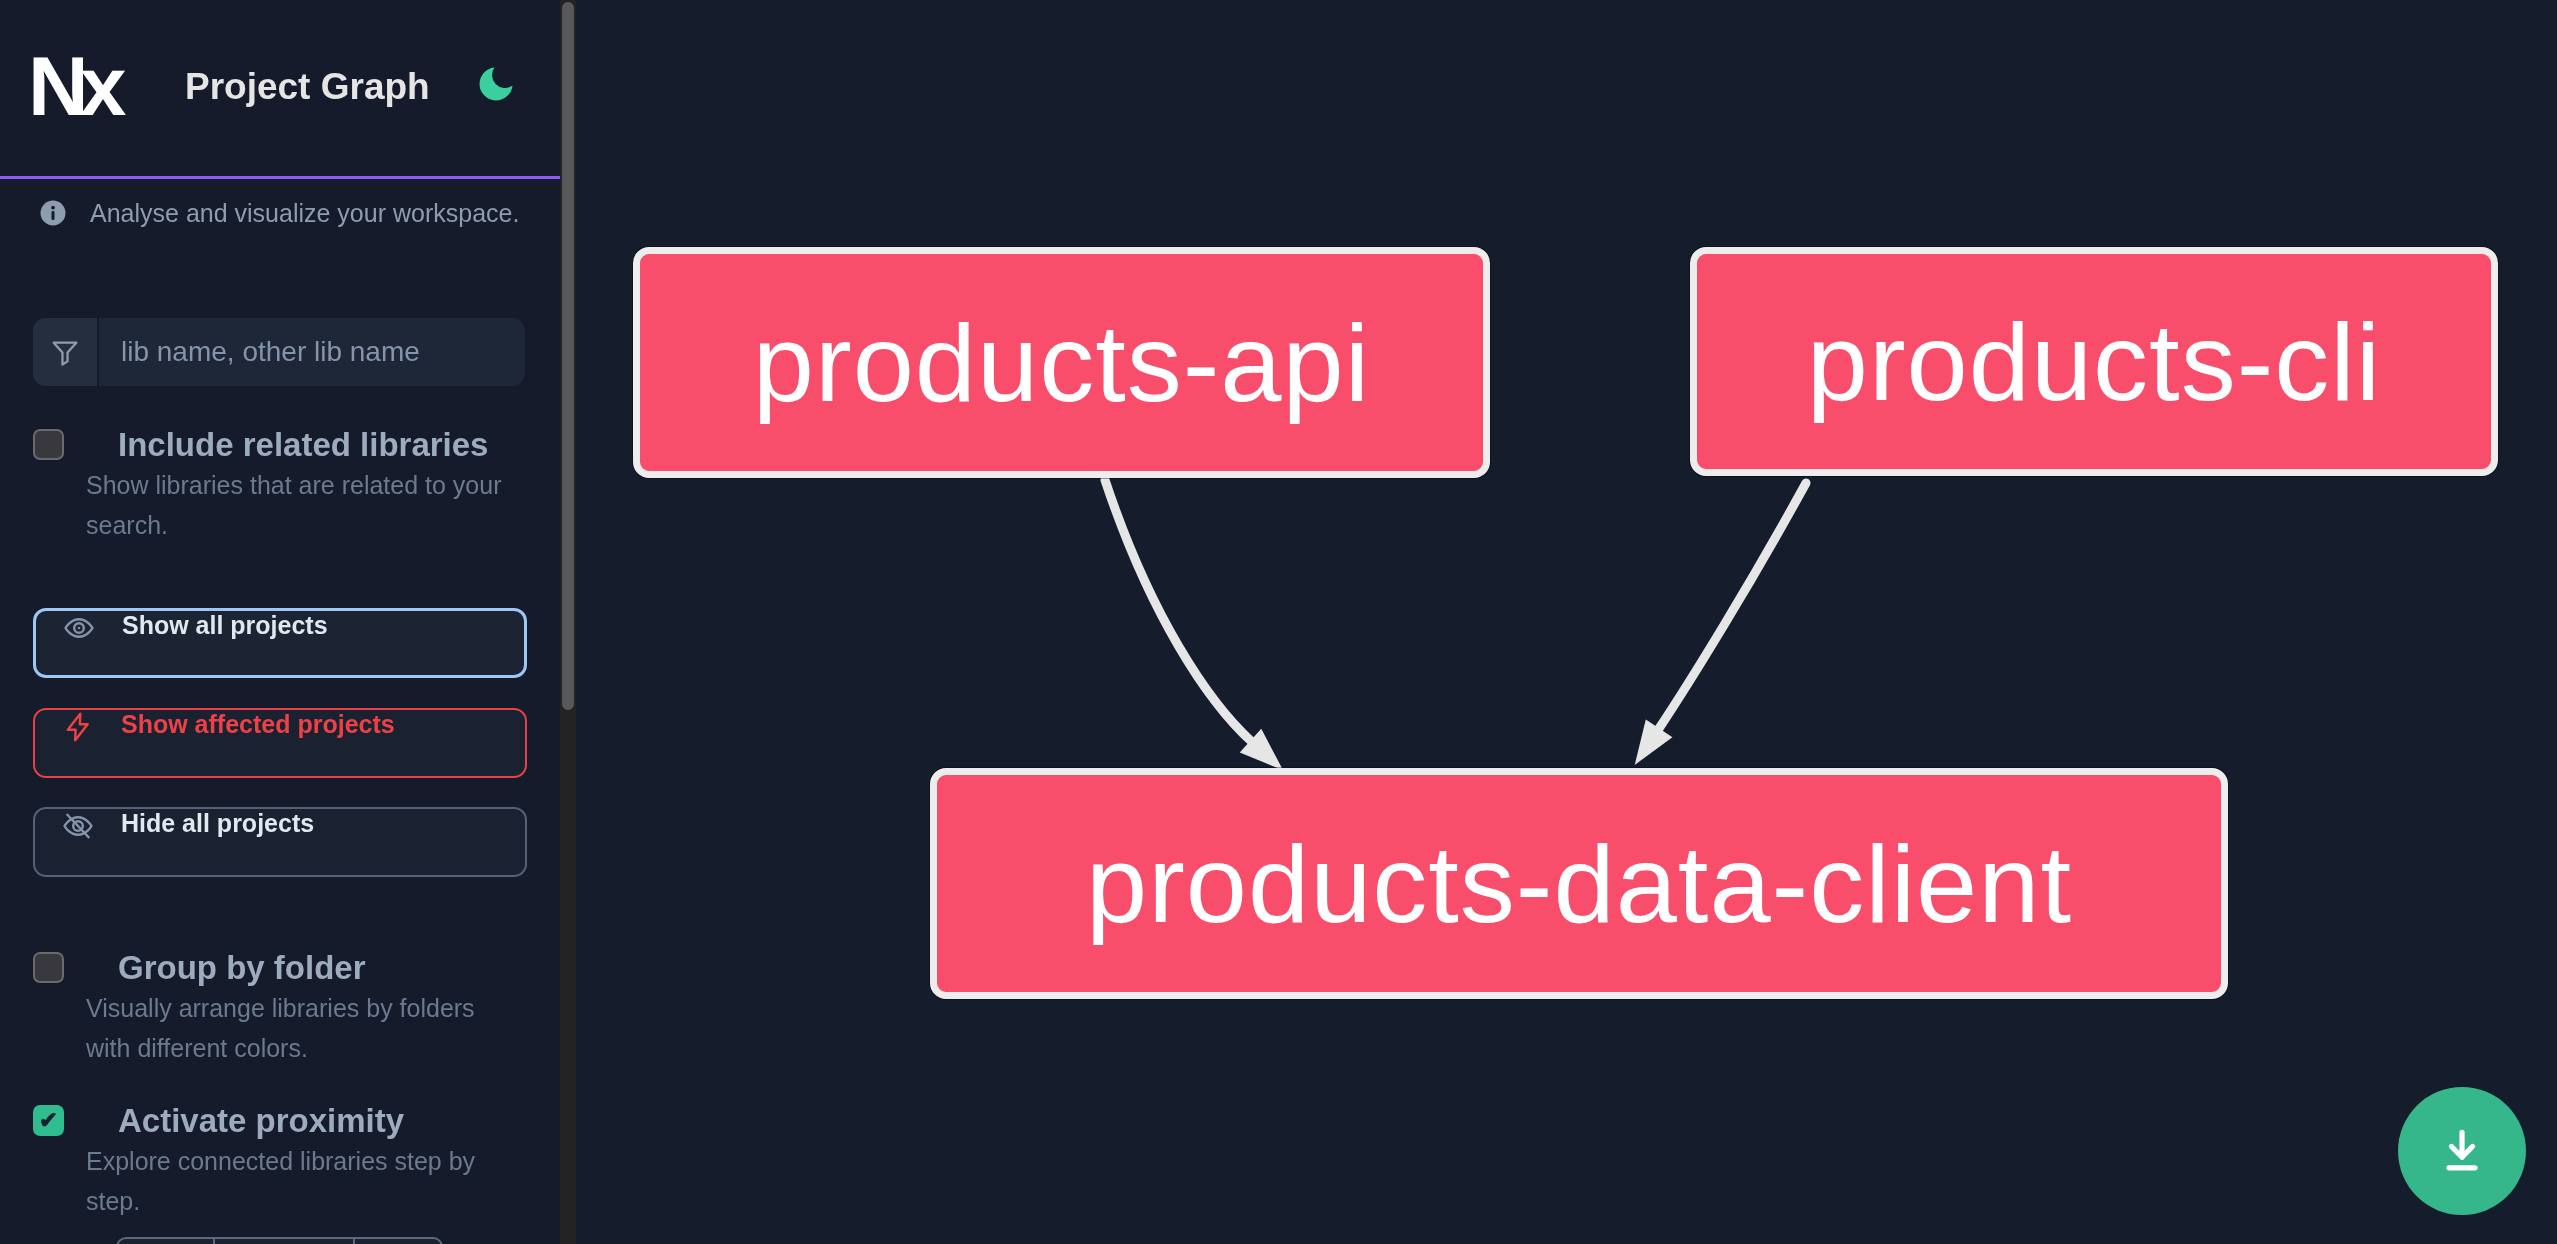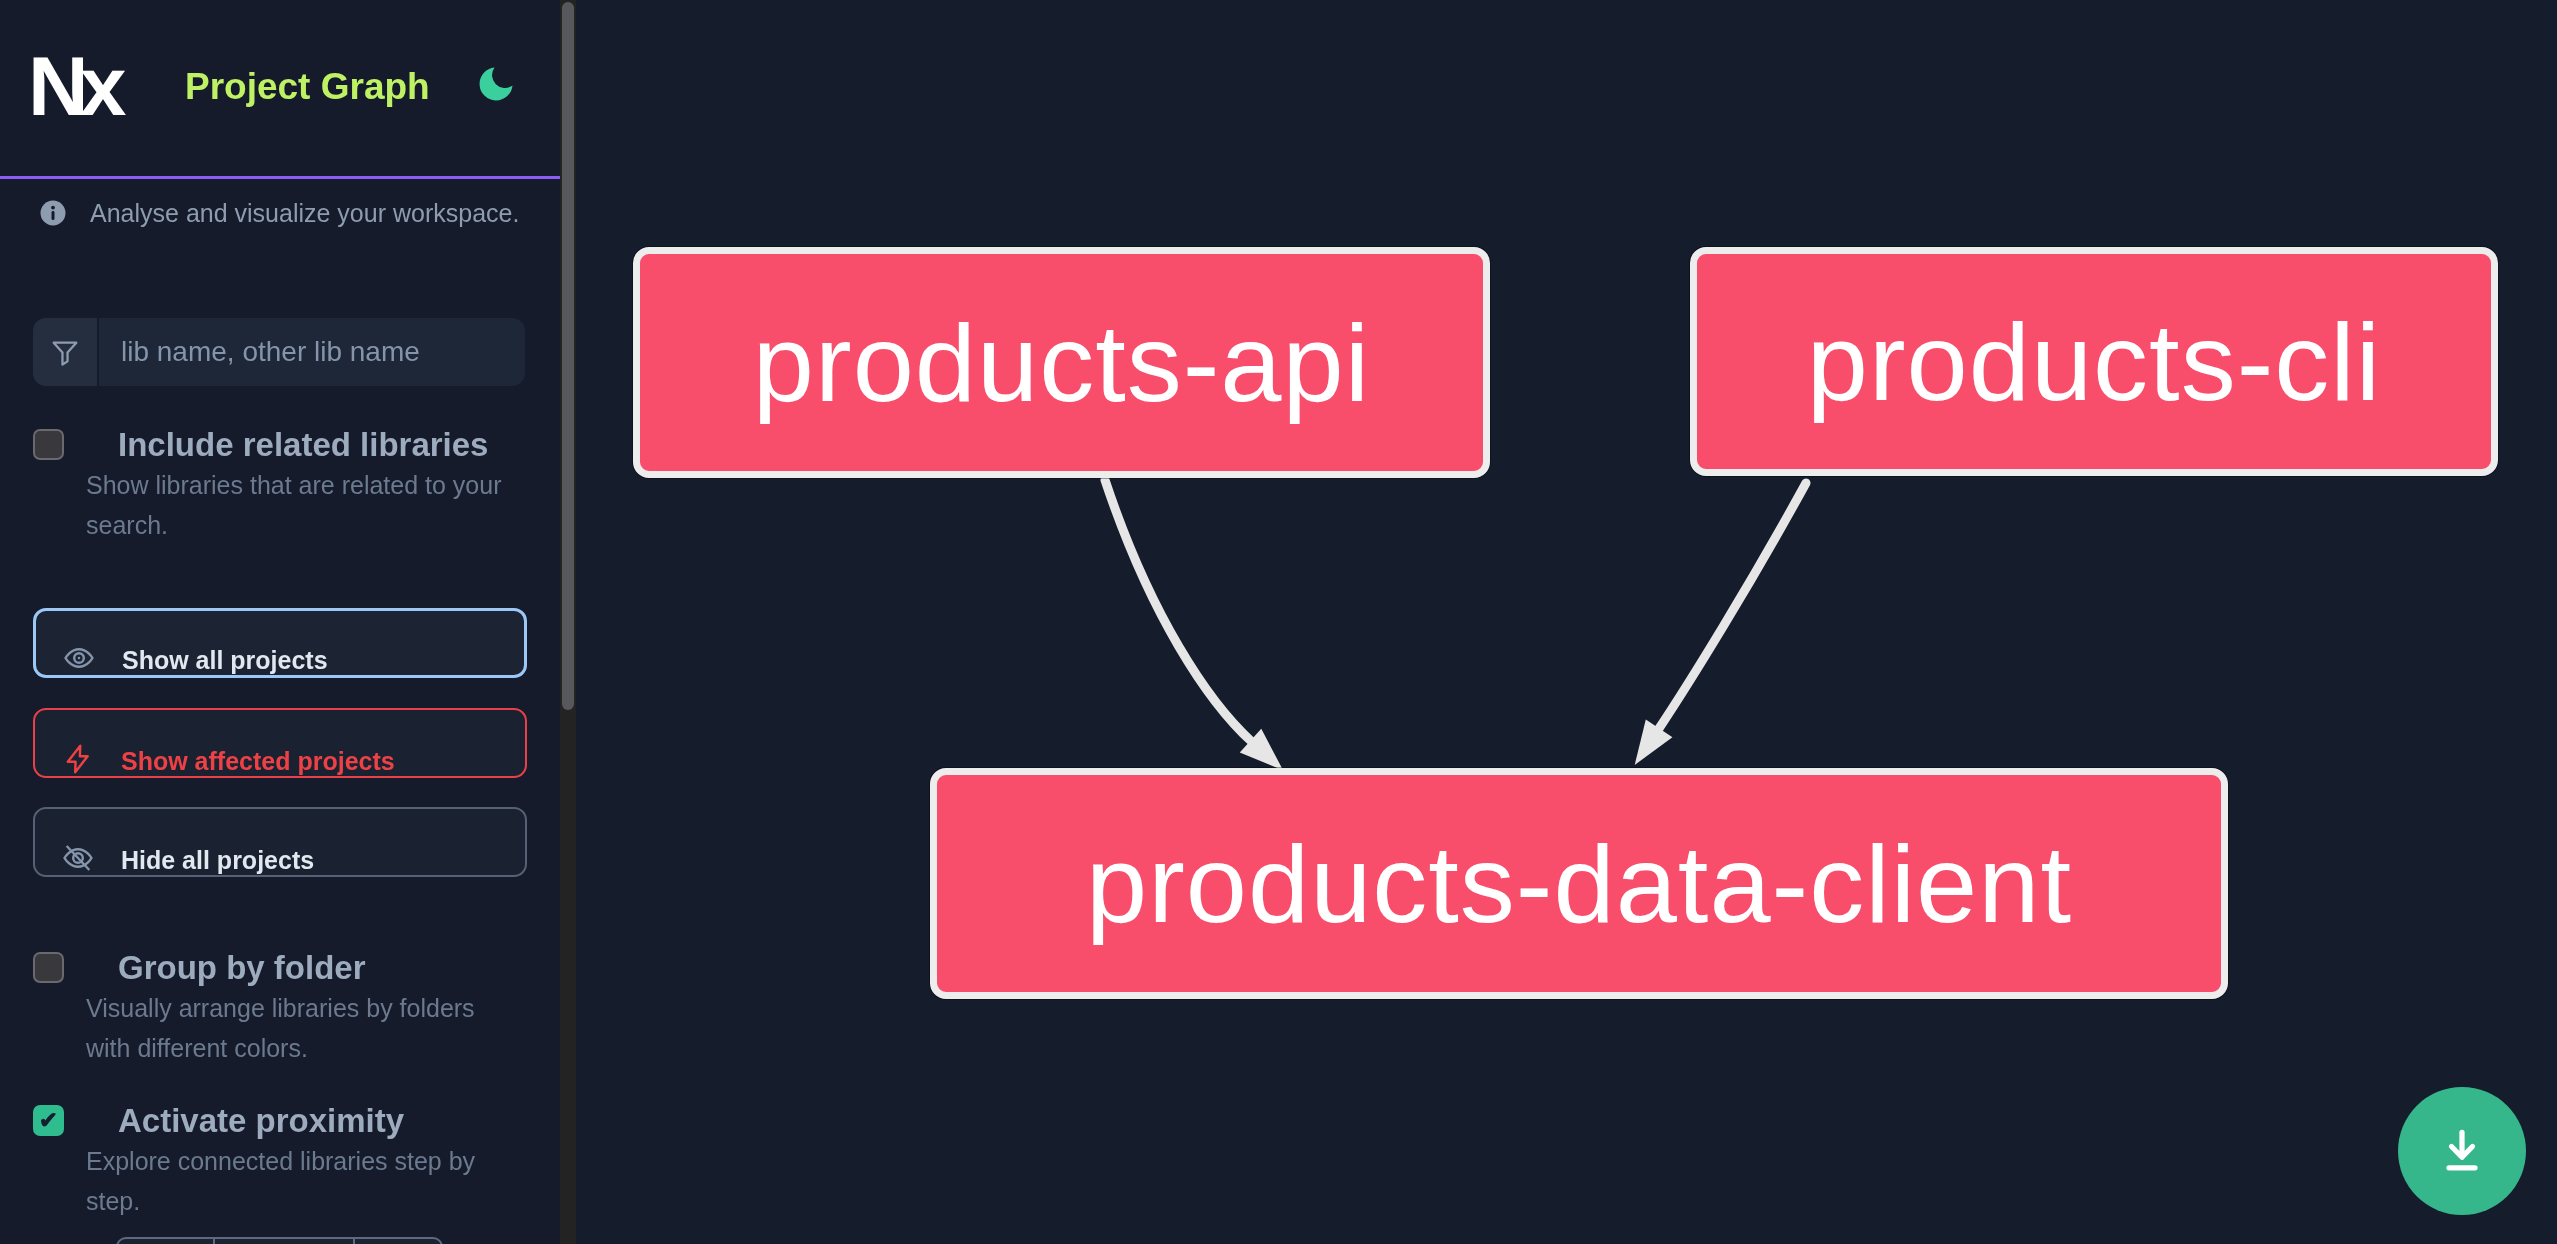--- a/index.html
+++ b/index.html
@@ -7,21 +7,21 @@
     position:relative;width:2557px;height:1244px;overflow:hidden;
     font-family:"Liberation Sans", sans-serif;
     -webkit-font-smoothing:antialiased;
   }
 
   
   .sidebar{position:absolute;left:0;top:0;width:560px;height:1244px;background:#151b2a;}
   .header{position:absolute;left:0;top:0;width:560px;height:176px;border-bottom:3px solid #8b5cf6;}
   .logo{position:absolute;left:28px;top:40px;width:110px;height:92px;color:#ffffff;
         font-weight:900;font-size:84px;letter-spacing:-9px;line-height:92px;}
-  .app-title{position:absolute;left:185px;top:66px;font-size:37px;font-weight:700;color:#bef264;}
+  .app-title{position:absolute;left:185px;top:66px;font-size:37px;font-weight:700;color:#e5e5e5;}
   .moon{position:absolute;left:474px;top:62px;width:44px;height:44px;cursor:pointer;}
 
   .tagline{position:absolute;left:38px;top:198px;width:500px;display:flex;align-items:center;gap:22px;
            color:#8e9cb0;font-size:25px;}
   .tagline svg{flex:0 0 auto;}
 
   .search{position:absolute;left:33px;top:318px;width:492px;height:68px;background:#1e2737;
           border-radius:13px;display:flex;overflow:hidden;}
   .search-icon-cell{width:64px;background:#242e3f;border-right:2px solid #151b2a;
           display:flex;align-items:center;justify-content:center;}
@@ -32,21 +32,21 @@
   .option{position:absolute;left:33px;width:500px;}
   .opt-include{top:425px;} .opt-group{top:948px;} .opt-prox{top:1101px;}
   .cb{position:absolute;left:0;top:4px;width:31px;height:31px;border-radius:7px;
       background:#39393d;border:2px solid #69696e;box-sizing:border-box;cursor:pointer;
       display:flex;align-items:center;justify-content:center;color:transparent;font-size:23px;font-weight:700;}
   .cb.checked{background:#2fbd8f;border-color:#2fbd8f;color:#15202e;}
   .opt-label{margin-left:85px;font-size:33px;font-weight:700;color:#9dabbe;line-height:40px;cursor:pointer;}
   .opt-desc{margin-left:53px;width:424px;font-size:25px;color:#6b7a8f;line-height:40px;}
 
   .btn{position:absolute;left:33px;width:494px;height:70px;border-radius:13px;box-sizing:border-box;
-       display:flex;align-items:flex-end;gap:26px;padding-left:26px;font-size:25px;font-weight:700;
+       display:flex;align-items:flex-start;gap:26px;padding-left:26px;font-size:25px;font-weight:700;
        cursor:pointer;background:#1a2231;}
   .btn-all{top:608px;border:3px solid #9cc8f5;background:#1c2434;color:#e2e8f0;}
   .btn-affected{top:708px;border:2px solid #e94147;color:#ee4146;}
   .btn-hide{top:807px;border:2px solid #566176;color:#e2e8f0;}
 
   .stepper{position:absolute;left:116px;top:1237px;width:327px;height:26px;background:#1b2331;
        border:2px solid #5c6980;border-radius:10px 10px 0 0;box-sizing:border-box;display:flex;cursor:pointer;}
   .stepper .seg{height:100%;box-sizing:border-box;}
   .stepper .seg+.seg{border-left:2px solid #5c6980;}
   .seg1{width:95px;} .seg2{width:140px;} .seg3{flex:1;}

